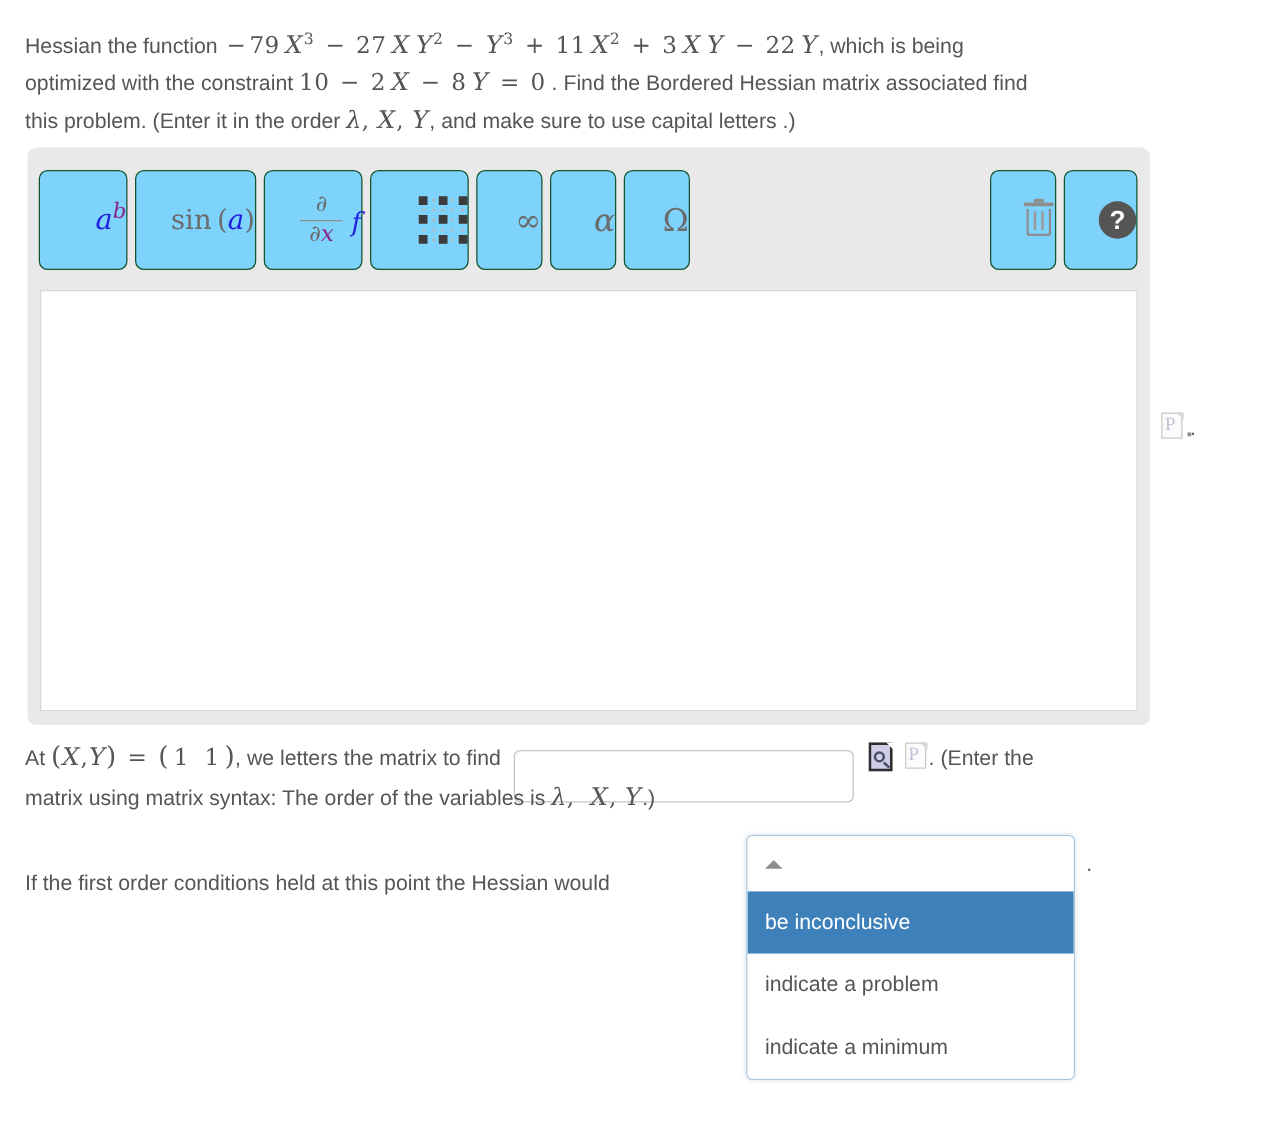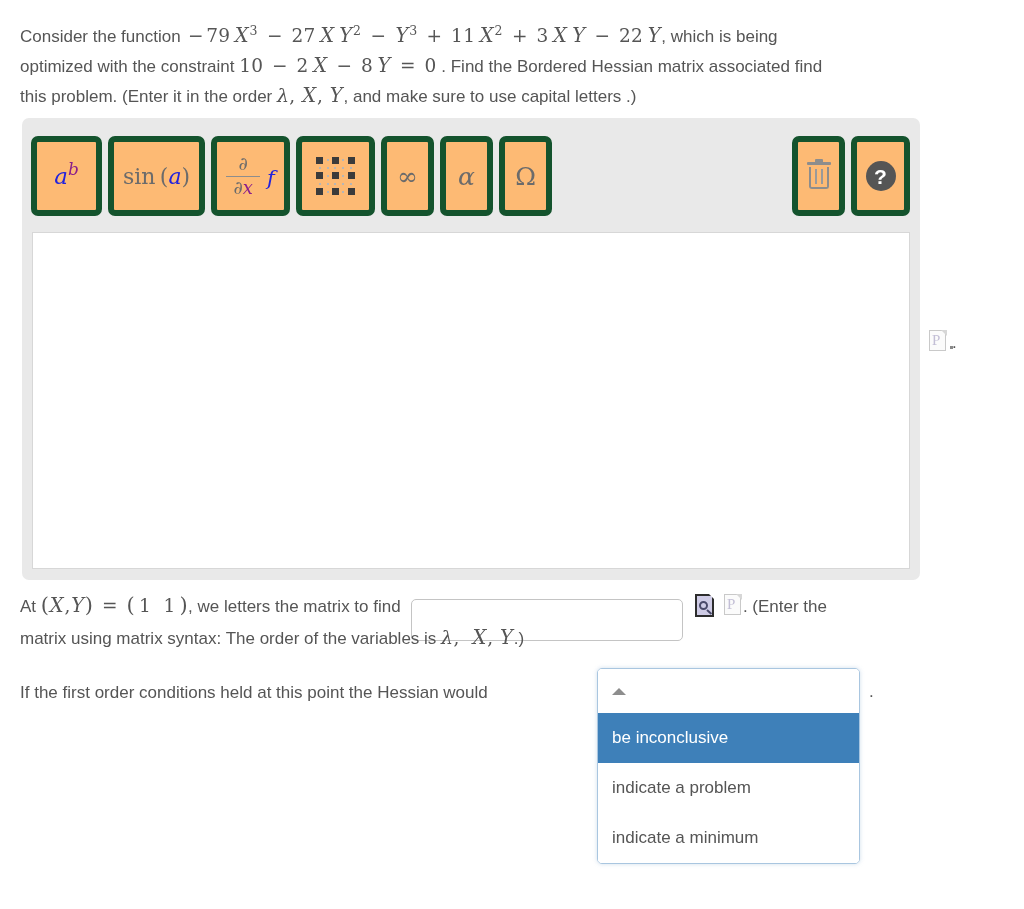--- a/index.html
+++ b/index.html
@@ -77,27 +77,27 @@
     position: absolute;
     left: 9px;
     top: 18px;
     height: 80px;
     width: 880px;
   }
   .tool-btn {
     position: absolute;
     top: 0;
     height: 80px;
-    background: #fdba74;
-    border: 6px solid #14532d;
+    background: #7dd3fc;
+    border: 1px solid #14532d;
     border-radius: 7px;
     box-sizing: border-box;
     display: flex;
     align-items: center;
-    justify-content: center;
+    justify-content: flex-end;
     cursor: pointer;
     user-select: none;
     color: #6b6b6b;
   }
 
   .btn-pow  { left: 0px;   width: 71px; }
   .btn-sin  { left: 77px;  width: 97px; }
   .btn-diff { left: 180px; width: 79px; }
   .btn-mat  { left: 265px; width: 79px; }
   .btn-inf  { left: 350px; width: 53px; }
@@ -323,21 +323,21 @@
     left: 20px;
     top: 623px;
     font-size: 17px;
     line-height: 29px;
   }
 
   
   #conclusion-line {
     position: absolute;
     left: 20px;
-    top: 678px;
+    top: 692px;
     font-size: 17px;
     line-height: 29px;
   }
   #dropdown-widget {
     position: absolute;
     left: 597px;
     top: 668px;
     width: 263px;
     background: #ffffff;
     border: 1px solid #a9c6e0;
@@ -386,21 +386,21 @@
     left: 869px;
     top: 682px;
     font-size: 17px;
     color: #555555;
   }
 </style>
 </head>
 <body>
 
 <div id="question-text">
-  <span>Consider the function</span>
+  <span>Hessian the function</span>
   <span class="mathy"><span class="mop">−</span><span class="mnum">79</span> <span class="mvar">X<sup class="mexp">3</sup></span> <span class="mop">−</span> <span class="mnum">27</span> <span class="mvar">X</span> <span class="mvar">Y<sup class="mexp">2</sup></span> <span class="mop">−</span> <span class="mvar">Y<sup class="mexp">3</sup></span> <span class="mop">+</span> <span class="mnum">11</span> <span class="mvar">X<sup class="mexp">2</sup></span> <span class="mop">+</span> <span class="mnum">3</span> <span class="mvar">X</span> <span class="mvar">Y</span> <span class="mop">−</span> <span class="mnum">22</span> <span class="mvar">Y</span></span><span>, which is being</span><br>
   <span>optimized with the constraint</span>
   <span class="mathy"><span class="mnum">10</span> <span class="mop">−</span> <span class="mnum">2</span> <span class="mvar">X</span> <span class="mop">−</span> <span class="mnum">8</span> <span class="mvar">Y</span> <span class="mop">=</span> <span class="mnum">0</span></span>
   <span>. Find the Bordered Hessian matrix associated find</span><br>
   <span>this problem. (Enter it in the order</span>
   <span class="mathy"><span class="mlam">λ</span>, <span class="mvar">X</span>, <span class="mvar">Y</span></span><span>, and make sure to use capital letters .)</span>
 </div>
 
 <div id="equation-editor-panel">
 

